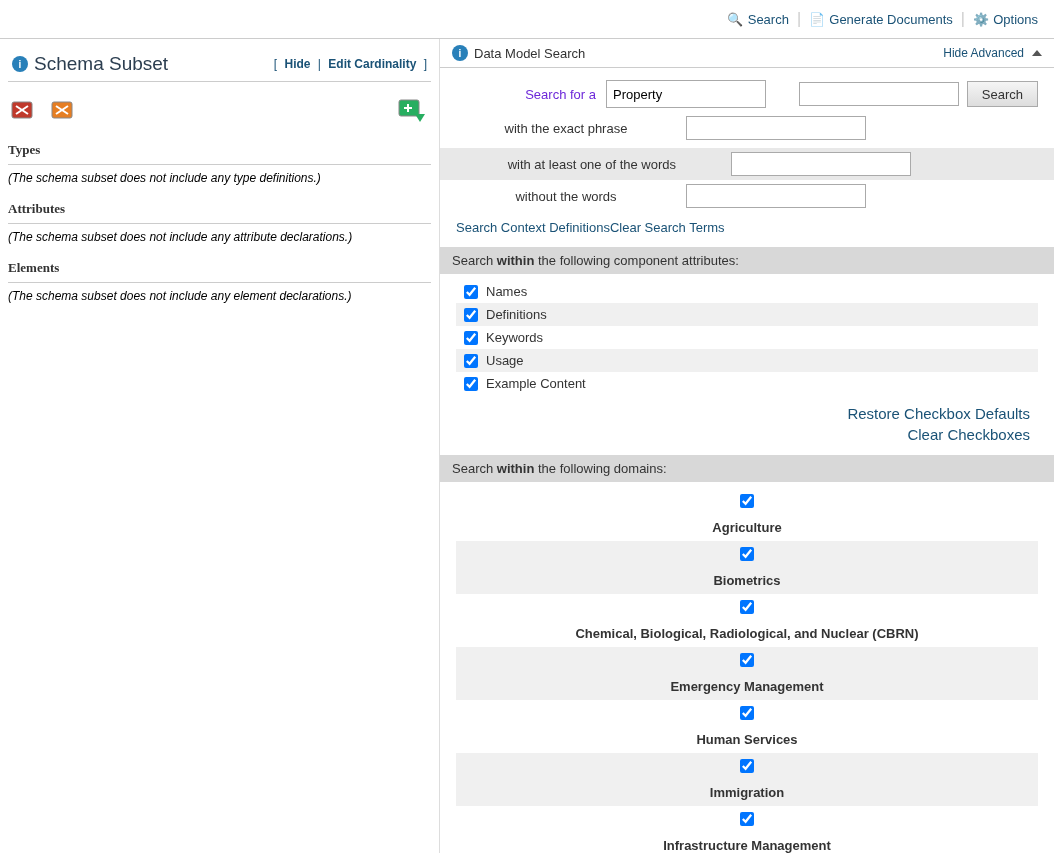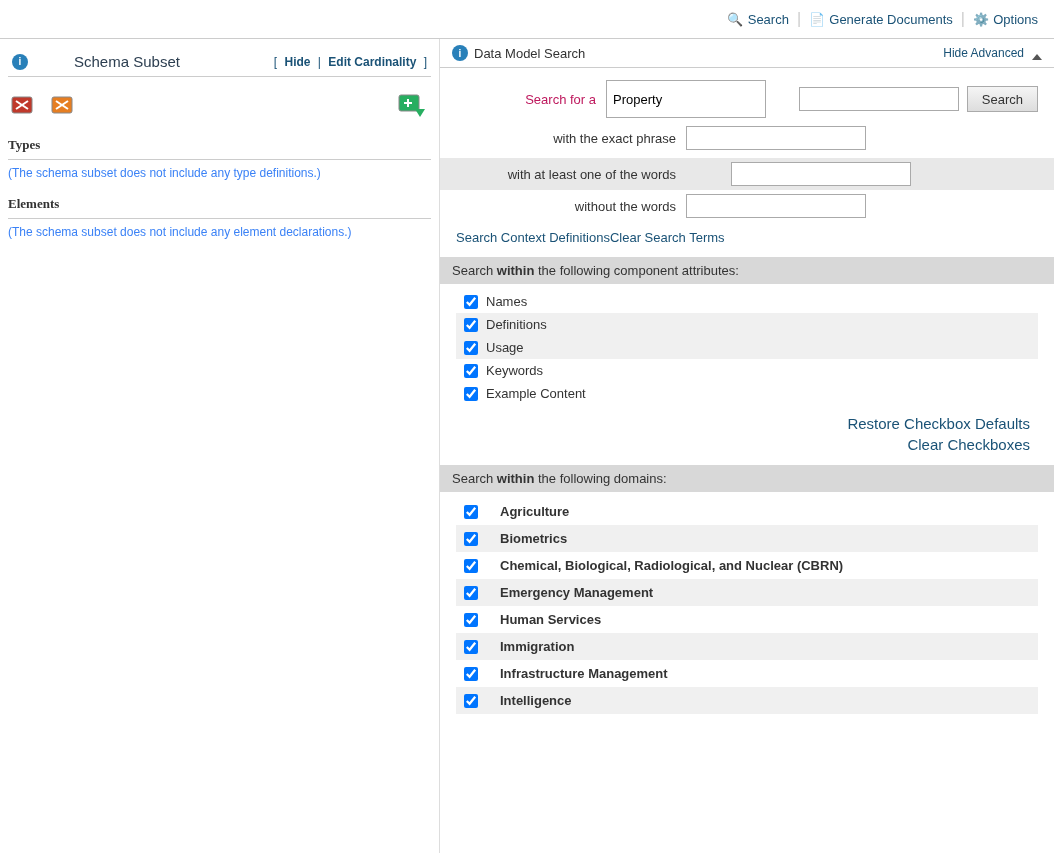--- a/index.html
+++ b/index.html
@@ -54,21 +54,21 @@
     }
 
     .icon-circle-info {
       width: 16px; height: 16px; border-radius: 50%;
       background: #2980b9; color: #fff;
       display: inline-flex; align-items: center; justify-content: center;
       font-size: 10px; font-weight: bold; flex-shrink: 0;
     }
 
     .panel-title {
-      font-size: 15px; color: #2c3e50; font-weight: normal; margin-left: 40px;
+      font-size: 19px; color: #2c3e50; font-weight: normal;
     }
 
     .left-action-bar {
       display: flex; justify-content: space-between; align-items: center;
       margin-bottom: 12px; padding: 4px 0;
     }
     .action-icons { display: flex; gap: 4px; }
 
     .icon-btn {
       background: none; border: none; cursor: pointer; padding: 2px;
@@ -78,71 +78,71 @@
     .section-block { margin-bottom: 16px; }
     .section-block h3 {
       font-size: 13px; font-weight: bold; color: #333;
       margin-bottom: 6px;
       font-family: Liberation Serif, serif;
     }
     .section-divider {
       border: none; border-top: 1px solid #ccc; margin-bottom: 6px;
     }
     .section-block p {
-      font-size: 12px; color: #3b82f6; 
+      font-size: 12px; color: #000000; font-style: italic;
     }
 
     
     .right-panel {
       flex: 1;
       padding: 0;
       overflow-y: auto;
     }
     .right-panel-header {
       display: flex; align-items: center; justify-content: space-between;
       padding: 6px 12px;
       border-bottom: 1px solid #ccc;
       background: #fff;
     }
     .right-panel-header-left {
       display: flex; align-items: center; gap: 6px;
     }
     .hide-advanced-btn {
-      display: flex; align-items: flex-end; gap: 4px;
+      display: flex; align-items: center; gap: 4px;
       background: none; border: none; cursor: pointer;
       color: #1a5276; font-size: 12px;
     }
 
     
     .search-form {
       padding: 12px 16px;
     }
 
     .search-row {
       display: flex; align-items: center; margin-bottom: 8px;
     }
     .search-row label {
-      min-width: 230px; text-align: right;
+      min-width: 230px; text-align: center;
       padding-right: 10px; color: #333; font-size: 13px;
     }
     .search-row input[type="text"] {
       flex: 1; height: 24px; border: 1px solid #aaa;
       padding: 2px 6px; font-size: 13px;
       max-width: 180px;
     }
     .search-main-row {
       display: flex; align-items: center; margin-bottom: 8px;
     }
     .search-for-label {
       min-width: 150px; text-align: right;
-      padding-right: 10px; color: #be185d; font-size: 13px;
+      padding-right: 10px; color: #6d28d9; font-size: 13px;
     }
     .search-main-input {
-      width: 160px; height: 20px; border: 1px solid #aaa;
-      padding: 18px 6px; font-size: 13px;
+      width: 160px; height: 28px; border: 1px solid #aaa;
+      padding: 0 6px; font-size: 13px;
     }
     .search-main-spacer { flex: 1; }
     .search-btn-container {
       display: flex; align-items: center; gap: 8px;
     }
     .search-extra-input {
       width: 160px; height: 24px; border: 1px solid #aaa;
       padding: 2px 6px; font-size: 13px;
     }
     .search-button {
@@ -196,22 +196,22 @@
       display: flex; flex-direction: column; align-items: flex-end;
       padding: 4px 8px 8px;
     }
     .restore-links a {
       color: #1a5276; text-decoration: none; font-size: 15px;
       margin-bottom: 4px;
     }
 
     
     .domain-item {
-      display: flex; align-items: center; gap: 22px;
-      padding: 6px 8px; font-size: 13px; color: #333; font-weight: bold;
+      display: flex; align-items: center; gap: 12px;
+      padding: 6px 8px; font-size: 13px; color: #333; font-weight: bold; flex-direction: column;
     }
     .domain-item-alt {
       background: #f0f0f0;
     }
     .domain-item input[type="checkbox"] {
       width: 14px; height: 14px; cursor: pointer;
     }
 
     
     .chevron-up {
@@ -284,20 +284,25 @@
         </button>
       </div>
     </div>
 
     <div class="section-block">
       <h3>Types</h3>
       <hr class="section-divider">
       <p>(The schema subset does not include any type definitions.)</p>
     </div>
 
+    <div class="section-block">
+      <h3>Attributes</h3>
+      <hr class="section-divider">
+      <p>(The schema subset does not include any attribute declarations.)</p>
+    </div>
 
     <div class="section-block">
       <h3>Elements</h3>
       <hr class="section-divider">
       <p>(The schema subset does not include any element declarations.)</p>
     </div>
   </div>
 
   <div class="right-panel">
     <div class="right-panel-header">
@@ -357,27 +362,27 @@
 
       <div class="checkbox-list" id="checkbox-list">
           <div class="checkbox-item">
             <input type="checkbox" checked="" style="">
             <span>Names</span>
           </div>
           <div class="checkbox-item checkbox-item-alt">
             <input type="checkbox" checked="" style="">
             <span>Definitions</span>
           </div>
+          <div class="checkbox-item">
+            <input type="checkbox" checked="" style="">
+            <span>Keywords</span>
+          </div>
           <div class="checkbox-item checkbox-item-alt">
             <input type="checkbox" checked="" style="">
             <span>Usage</span>
-          </div>
-          <div class="checkbox-item">
-            <input type="checkbox" checked="" style="">
-            <span>Keywords</span>
           </div>
           <div class="checkbox-item">
             <input type="checkbox" checked="" style="">
             <span>Example Content</span>
           </div>
         </div>
 
       <div class="restore-links">
         <a href="#">Restore Checkbox Defaults</a>
         <a href="#">Clear Checkboxes</a>

